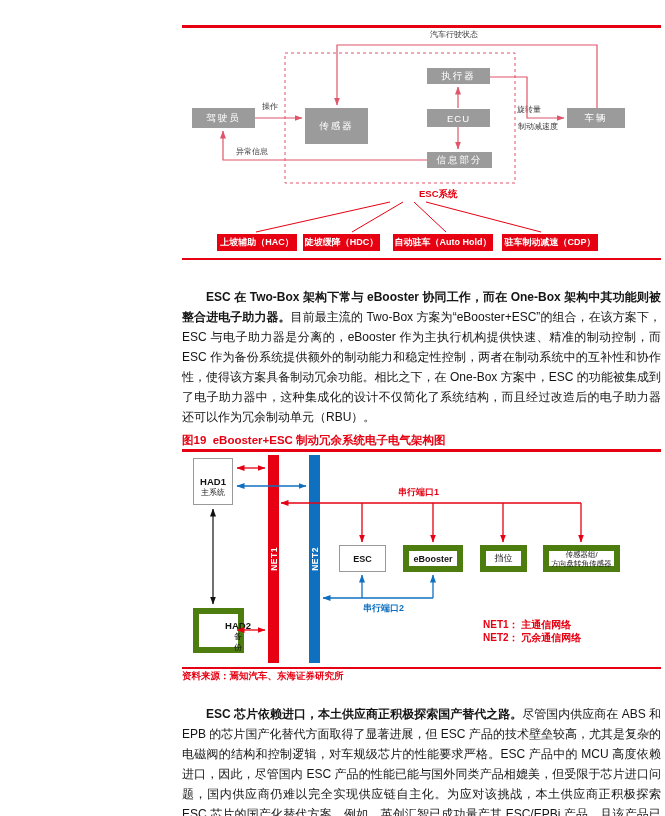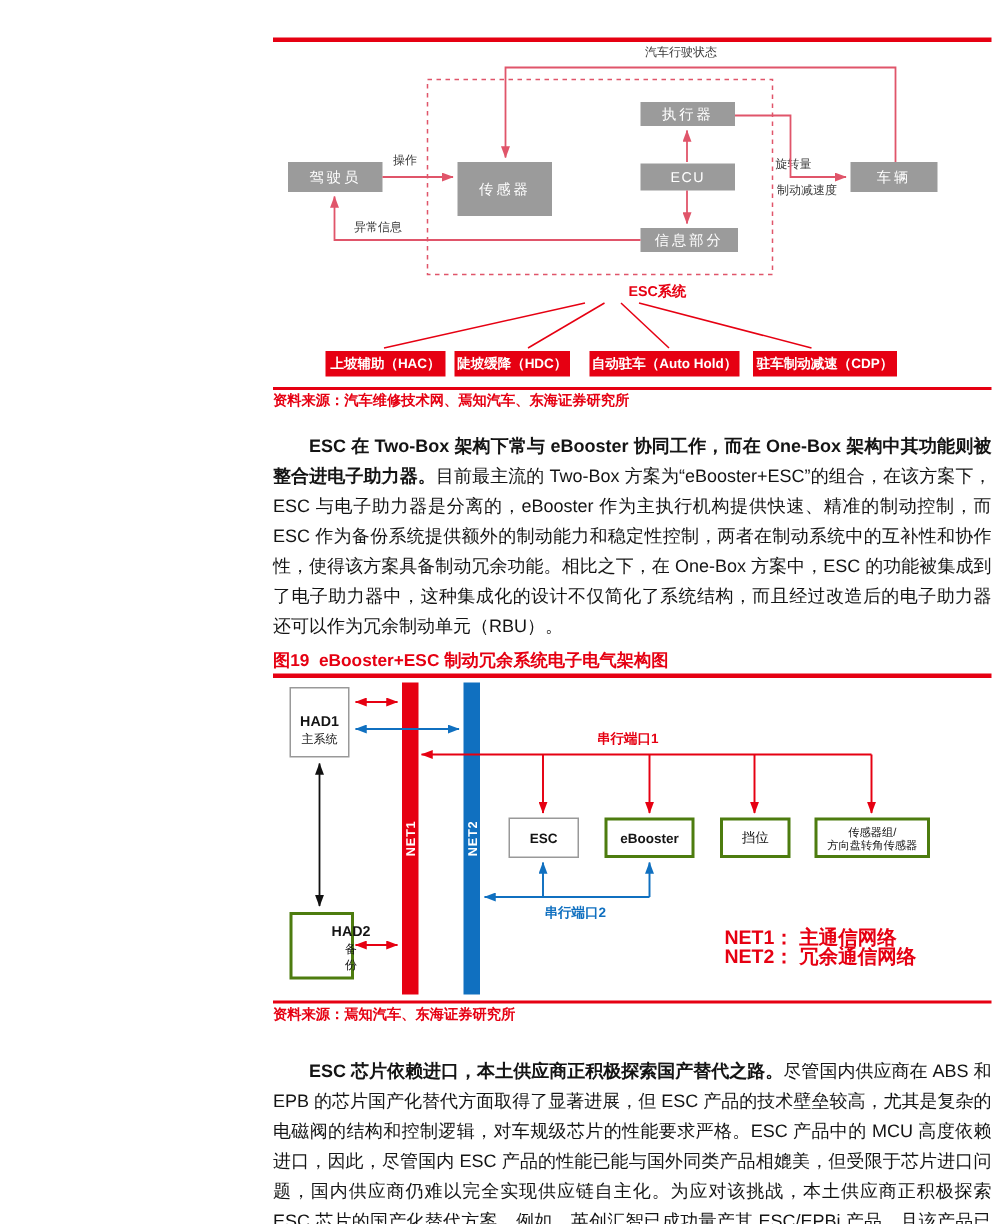--- a/index.html
+++ b/index.html
@@ -14,29 +14,29 @@
         font-size:9px;font-weight:bold;white-space:nowrap;}
   .elabel{font-size:8px;color:#3a3a3a;white-space:nowrap;}
   .escsys{font-size:9.5px;font-weight:bold;color:#e60012;white-space:nowrap;}
   .src{font-size:9.5px;color:#e60012;font-weight:bold;white-space:nowrap;}
   .para{font-size:12px;line-height:20px;text-align:justify;text-indent:2em;color:#141414;}
   .nbox{background:#fff;display:flex;flex-direction:column;align-items:center;justify-content:center;
         font-size:9px;box-sizing:border-box;text-align:center;}
   .nbox.bold{font-weight:bold;}
   .nbox.small{font-size:7.5px;line-height:9px;}
   .border-gray{border:1px solid #999;}
-  .border-orange{border:2px solid #4d7c0f;}
+  .border-orange{border:6px solid #4d7c0f;}
   .netbar{display:flex;align-items:center;justify-content:center;}
   .netbar span{transform:rotate(-90deg);color:#fff;font-weight:bold;font-size:8.5px;letter-spacing:.5px;white-space:nowrap;}
   .hadbox{background:#fff;display:flex;flex-direction:column;align-items:center;justify-content:space-between;
           padding:6px 0;box-sizing:border-box;}
   .hadbox .nm{font-weight:bold;font-size:9.5px;}
   .hadbox .sb{font-size:8px;}
   .seriallabel{font-size:9px;font-weight:bold;white-space:nowrap;}
-  .legend{font-size:13px;font-weight:bold;color:#e60012;line-height:13px;white-space:nowrap;}
+  .legend{font-size:10px;font-weight:bold;color:#e60012;line-height:13px;white-space:nowrap;}
   svg.overlay{position:absolute;left:0;top:0;pointer-events:none;}
 </style>
 </head>
 <body>
 
 <div id="page">
 
   <div class="abs rule" style="left:182px;top:25px;width:479px;height:2.5px;"></div>
 
   <div class="abs elabel" style="left:430px;top:29px;">汽车行驶状态</div>
@@ -54,21 +54,20 @@
   <div class="abs elabel" style="left:518px;top:121px;">制动减速度</div>
 
   <div class="abs escsys" style="left:383px;top:188px;padding-left:36px;">ESC系统</div>
 
   <div class="abs rbox" style="left:217px;top:234px;width:80px;height:17px;">上坡辅助（HAC）</div>
   <div class="abs rbox" style="left:303px;top:234px;width:77px;height:17px;">陡坡缓降（HDC）</div>
   <div class="abs rbox" style="left:393px;top:234px;width:100px;height:17px;">自动驻车（Auto Hold）</div>
   <div class="abs rbox" style="left:502px;top:234px;width:96px;height:17px;">驻车制动减速（CDP）</div>
 
   <div class="abs rule" style="left:182px;top:258px;width:479px;height:1.5px;"></div>
-  <div class="abs src" style="left:182px;top:261px;">资料来源：汽车维修技术网、焉知汽车、东海证券研究所</div>
 
   <div class="abs para" style="left:182px;top:287px;width:479px;"><b>ESC 在 Two-Box 架构下常与 eBooster 协同工作，而在 One-Box 架构中其功能则被整合进电子助力器。</b><span>目前最主流的 Two-Box 方案为“eBooster+ESC”的组合，在该方案下，ESC 与电子助力器是分离的，eBooster 作为主执行机构提供快速、精准的制动控制，而 ESC 作为备份系统提供额外的制动能力和稳定性控制，两者在制动系统中的互补性和协作性，使得该方案具备制动冗余功能。相比之下，在 One-Box 方案中，ESC 的功能被集成到了电子助力器中，这种集成化的设计不仅简化了系统结构，而且经过改造后的电子助力器还可以作为冗余制动单元（RBU）。</span></div>
 
   <div class="abs figtitle" style="left:182px;top:433px;">图19  eBooster+ESC 制动冗余系统电子电气架构图</div>
   <div class="abs rule" style="left:182px;top:449px;width:479px;height:2.5px;"></div>
 
   <div class="abs hadbox border-gray" style="left:193px;top:458px;width:40px;height:47px;justify-content:flex-end;">
     <span class="nm">HAD1</span>
     <span class="sb">主系统</span>
   </div>

